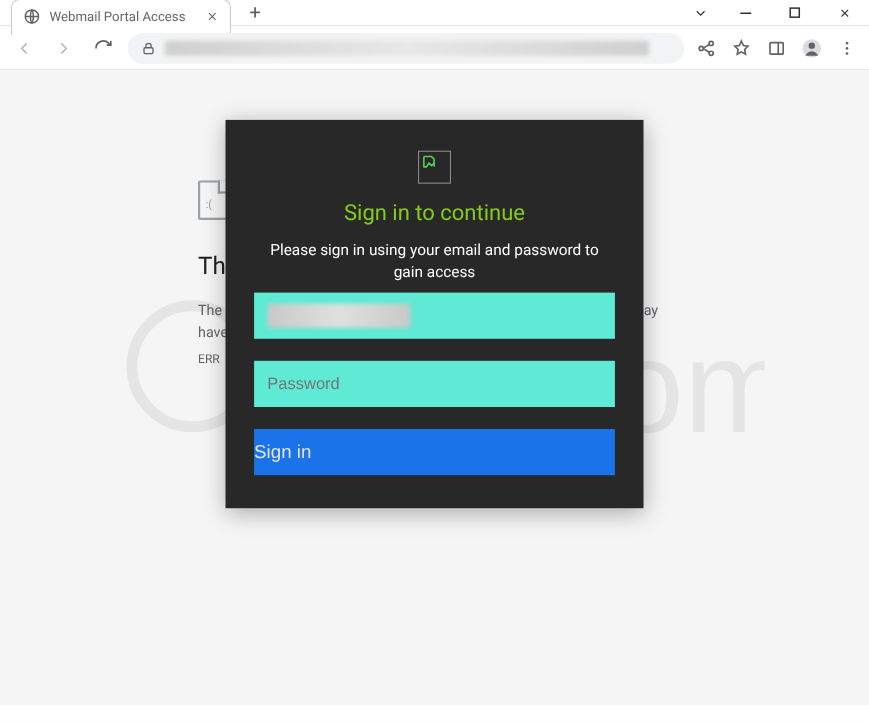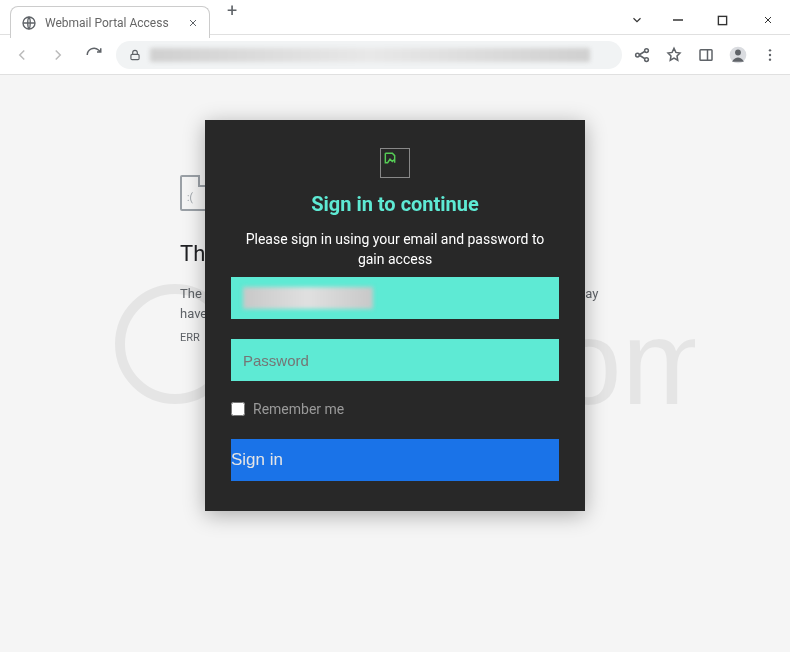--- a/index.html
+++ b/index.html
@@ -5,24 +5,24 @@
     * { margin: 0; padding: 0; box-sizing: border-box; }
     body {
       font-family: -apple-system, BlinkMacSystemFont, "Segoe UI", Roboto, sans-serif;
       background: #fff;
       width: 790px;
       height: 657px;
       overflow: hidden;
       position: relative;
     }
     .titlebar {
-      height: 35px;
+      height: 24px;
       background: #fff;
       display: flex;
-      align-items: flex-start;
+      align-items: center;
       border-bottom: 1px solid #e0e0e0;
     }
     .tab {
       display: flex;
       align-items: center;
       background: #fff;
       border: 1px solid #ccc;
       border-bottom: none;
       border-top-left-radius: 8px;
       border-top-right-radius: 8px;
@@ -190,23 +190,23 @@
       align-items: flex-start;
       justify-content: flex-start;
       padding: 2px;
     }
     .broken-img {
       width:14px; height:14px;
       position: relative;
     }
     .modal h2 {
       text-align: center;
-      font-weight: 700;
+      font-weight: 400;
       font-size: 20px;
-      color: #5eead4;
+      color: #84cc16;
       margin-bottom: 14px;
     }
     .modal p {
       text-align: center;
       font-size: 14px;
       color: #fff;
       margin-bottom: 8px;
       line-height: 1.4;
     }
     .input-row {
@@ -395,19 +395,15 @@
         </svg>
     </div>
     <h2>Sign in to continue</h2>
     <p>Please sign in using your email and password to gain access</p>
     <div class="input-row">
       <div class="email-blur"></div>
     </div>
     <div class="input-row">
       <input type="password" placeholder="Password" style="">
     </div>
-    <label class="remember">
-      <input type="checkbox" style="">
-      <span>Remember me</span>
-    </label>
     <button class="signin-btn">Sign in</button>
   </div>
 </div>
 
 </body></html>

